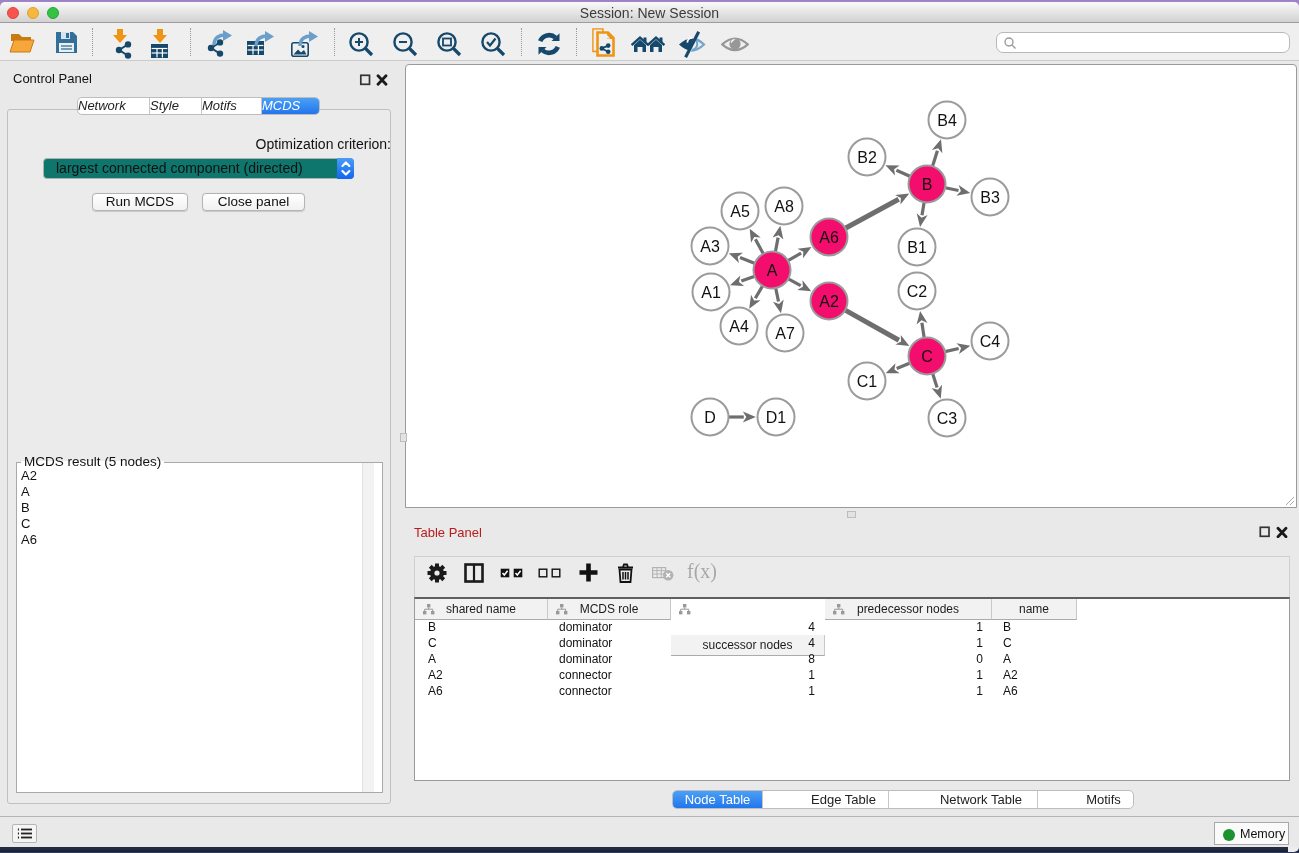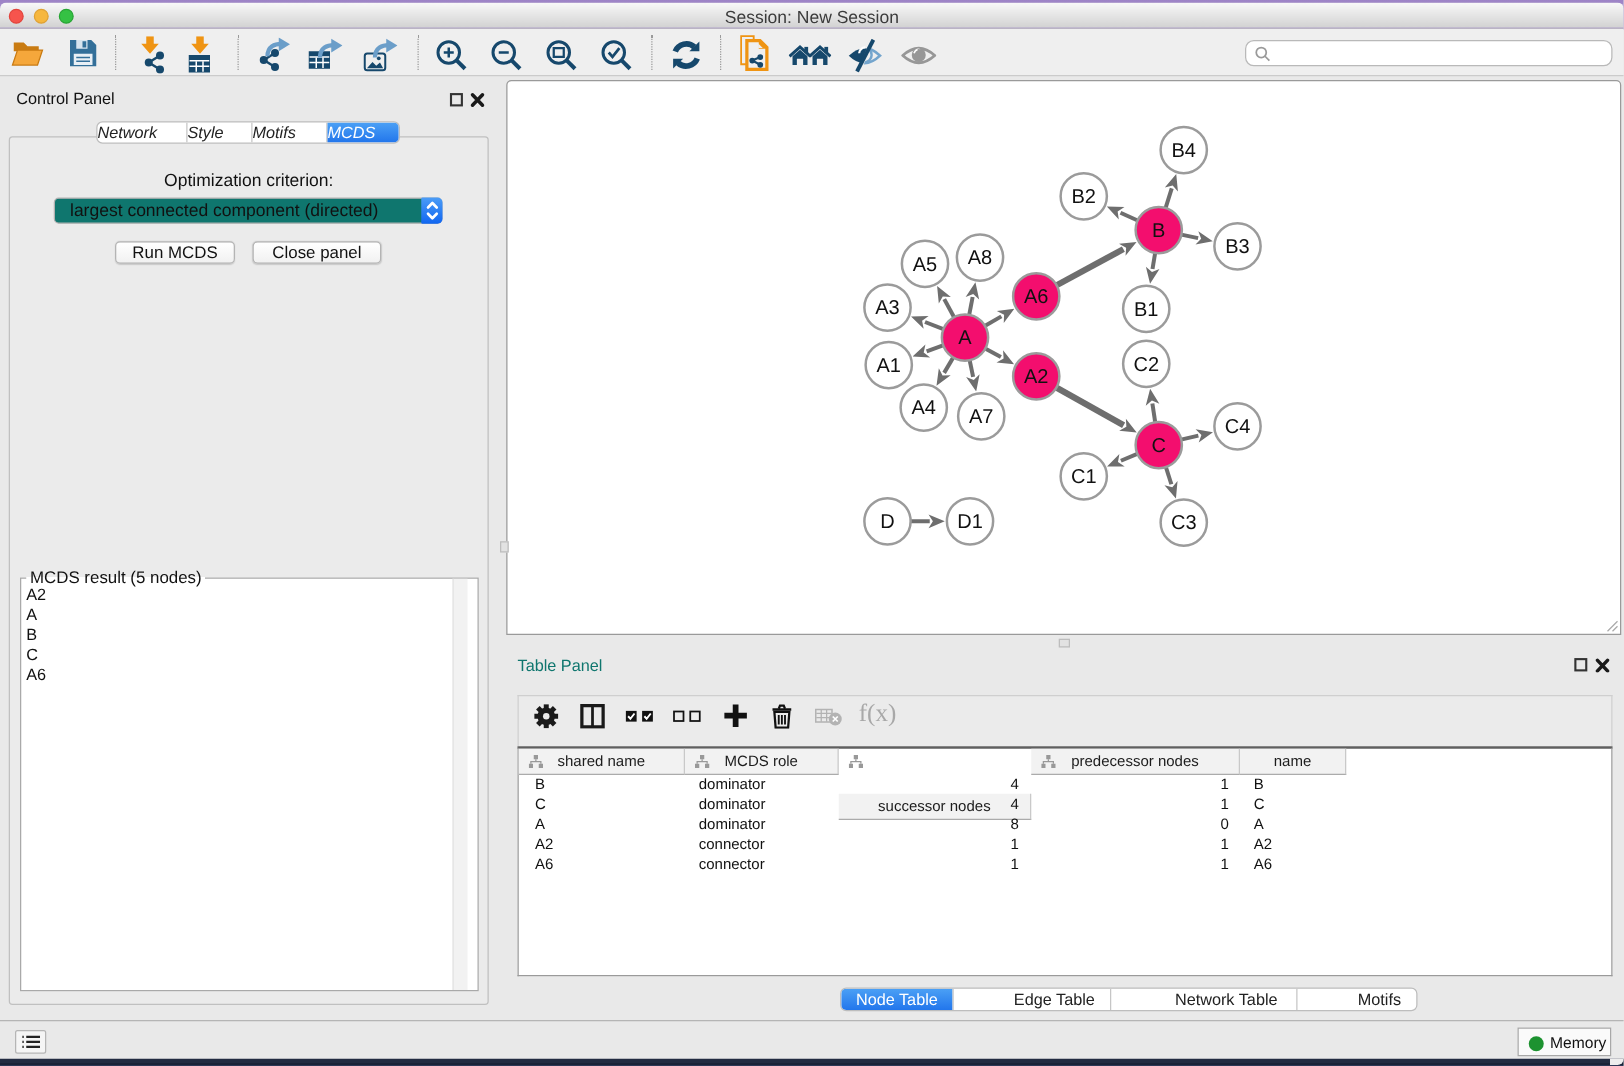--- a/index.html
+++ b/index.html
@@ -26,21 +26,21 @@
     border:1px solid #b9b9b9; border-radius:7px; }
 
   
   #cp-title { left:13px; top:71px; font-size:13px; color:#111; }
   #cp-box { left:7px; top:109px; width:384px; height:695px; background:#ebebeb;
     border:1px solid #c0c0c0; border-radius:3px; }
   #tabs { left:77px; top:97px; height:18px; display:flex; font-size:13px; color:#222;
     border:1px solid #bdbdbd; border-radius:5px; background:#fff; overflow:hidden; }
   #tabs div { line-height:16px; border-right:1px solid #c6c6c6;font-style:italic; }
   #tabs div:last-child { border-right:none; background:linear-gradient(#4ba0f5,#2276ec); color:#fff; }
-  #opt-label { left:7px; top:136px; width:384px; text-align:center; font-size:14px; color:#111; }
+  #opt-label { left:7px; top:136px; width:384px; text-align:right; font-size:14px; color:#111; }
   #combo { left:43px; top:158px; width:311px; height:21px; background:#0f766e; border:1px solid #b1b1b1;
     border-radius:4px; font-size:14px; color:#111; line-height:19px; padding-left:12px; }
   #combo .spin { position:absolute; right:-1px; top:-1px; width:17.5px; height:21px;
     border-radius:1px 4px 4px 1px; background:linear-gradient(#4b9cf6,#1166f1); }
   .btn { position:absolute; height:18px; line-height:16px; background:linear-gradient(#ffffff,#f1f1f1);
     border:1px solid #b4b4b4; border-radius:4px; font-size:13.5px; color:#111;
     text-align:center; line-height:16px; box-shadow:0 0.5px 1px rgba(0,0,0,.15); }
   #groupbox { left:16px; top:462px; width:367px; height:331px; background:#fff; border:1px solid #a9a9a9; }
   #grouplabel { left:21px; top:454px; font-size:13.5px; color:#111; padding:0 3px;
     background:linear-gradient(#ebebeb 50%, #ffffff 50%); }
@@ -50,21 +50,21 @@
   
   #net { left:405px; top:64px; width:892px; height:444px; background:#fff;
     border:1px solid #9a9a9a; border-radius:4px 4px 0 0; }
   #net-tb { position:absolute; left:0; top:0; width:100%; height:20px;
     background:linear-gradient(#f5f5f5,#cfcfcf); border-bottom:1px solid #a8a8a8;
     border-radius:4px 4px 0 0; }
   #net-tb .title { position:absolute; left:0; right:0; top:3px; text-align:center; font-size:13.5px; color:#333; }
   #net-tb .light { top:4px; }
 
   
-  #tp-title { left:414px; top:525px; font-size:13px; color:#0f766e; }
+  #tp-title { left:414px; top:525px; font-size:13px; color:#b91c1c; }
   #tp-toolbar { left:414px; top:556px; width:876px; height:41px; background:#ebebeb;
     border:1px solid #cfcfcf; border-bottom:none; }
   #tbl { left:414px; top:597px; width:876px; height:184px; background:#fff;
     border:1px solid #9a9a9a; border-top:2px solid #5f5f5f; }
   .hcell { position:absolute; top:0; height:21px; background:#f2f2f2; border-right:1px solid #c9c9c9;
     border-bottom:1px solid #ababab; font-size:12px; color:#1c1c1c; text-align:center; line-height:21px; }
   .trow { position:absolute; height:16px; font-size:12px; color:#111; line-height:16px; }
 
   
   #btabs { left:672px; top:790px; height:19px; display:flex; font-size:13px; color:#222;

